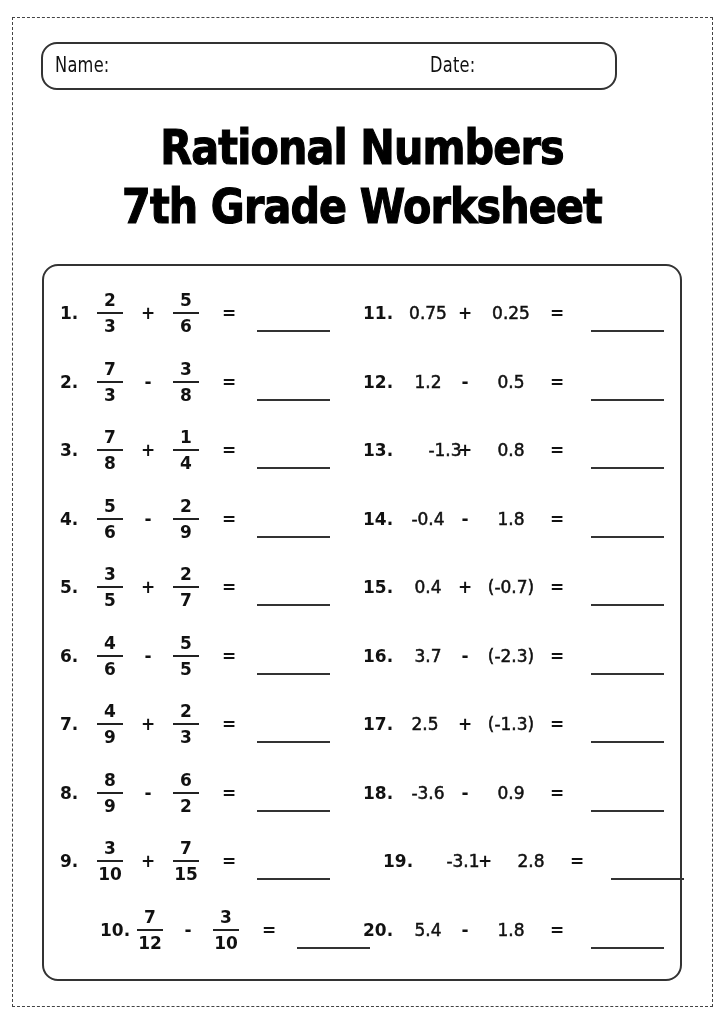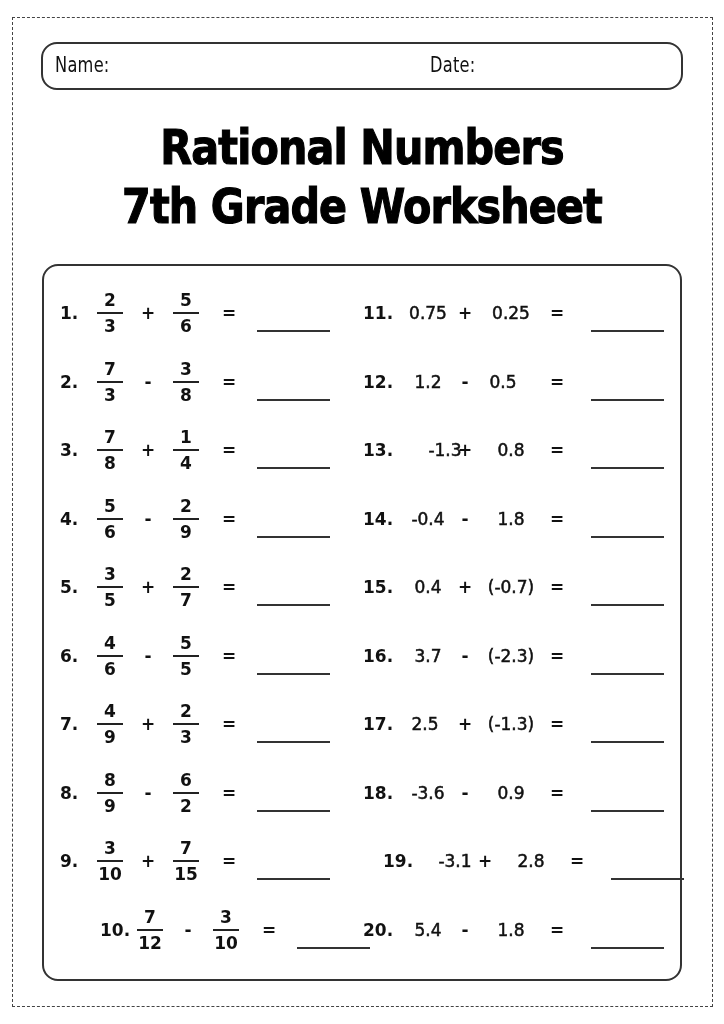--- a/index.html
+++ b/index.html
@@ -5,21 +5,21 @@
   * { box-sizing: border-box; margin: 0; padding: 0; }
   html, body { width: 724px; height: 1024px; background: #ffffff; overflow: hidden; }
   body { position: relative; font-family: "DejaVu Sans", sans-serif; color: #111; }
 
   .page-border {
     position: absolute; left: 12px; top: 17px; width: 701px; height: 990px;
     border: 1.5px dashed #444;
   }
 
   .name-box {
-    position: absolute; left: 41px; top: 42px; width: 642px; height: 48px;
+    position: absolute; left: 41px; top: 42px; width: 576px; height: 48px;
     border: 2px solid #333; border-radius: 16px;
   }
   .name-label, .date-label {
     position: absolute; top: 8px;
     font-family: "DejaVu Sans Condensed", "DejaVu Sans", sans-serif;
     font-size: 22px; font-weight: normal; color: #111;
     transform: scaleX(0.82); transform-origin: left center;
     letter-spacing: 0.3px;
   }
   .name-label { left: 12px; }
@@ -243,21 +243,21 @@
     <span class="cell dec" style="left:65px">0.75</span>
     <span class="cell" style="left:102px">+</span>
     <span class="cell dec" style="left:148px">0.25</span>
     <span class="cell" style="left:194px">=</span>
     <div class="answer-line" style="left:228px; top:17px"></div>
   </div>
     <div class="row" style="left: 363px; top: 381.5px;">
     <span class="num">12.</span>
     <span class="cell dec" style="left:65px">1.2</span>
     <span class="cell" style="left:102px">-</span>
-    <span class="cell dec" style="left:140px">0.5</span>
+    <span class="cell dec" style="left:148px">0.5</span>
     <span class="cell" style="left:194px">=</span>
     <div class="answer-line" style="left:228px; top:17px"></div>
   </div>
     <div class="row" style="left: 363px; top: 450px;">
     <span class="num">13.</span>
     <span class="cell dec" style="left:82px">-1.3</span>
     <span class="cell" style="left:102px">+</span>
     <span class="cell dec" style="left:148px">0.8</span>
     <span class="cell" style="left:194px">=</span>
     <div class="answer-line" style="left:228px; top:17px"></div>
@@ -297,21 +297,21 @@
     <div class="row" style="left: 363px; top: 792.5px;">
     <span class="num">18.</span>
     <span class="cell dec" style="left:65px">-3.6</span>
     <span class="cell" style="left:102px">-</span>
     <span class="cell dec" style="left:148px">0.9</span>
     <span class="cell" style="left:194px">=</span>
     <div class="answer-line" style="left:228px; top:17px"></div>
   </div>
     <div class="row" style="left: 363px; top: 861px; margin-left: 20px;">
     <span class="num">19.</span>
-    <span class="cell dec" style="left:72px">-3.1</span>
+    <span class="cell dec" style="left:80px">-3.1</span>
     <span class="cell" style="left:102px">+</span>
     <span class="cell dec" style="left:148px">2.8</span>
     <span class="cell" style="left:194px">=</span>
     <div class="answer-line" style="left:228px; top:17px"></div>
   </div>
     <div class="row" style="left: 363px; top: 929.5px;">
     <span class="num">20.</span>
     <span class="cell dec" style="left:65px">5.4</span>
     <span class="cell" style="left:102px">-</span>
     <span class="cell dec" style="left:148px">1.8</span>

